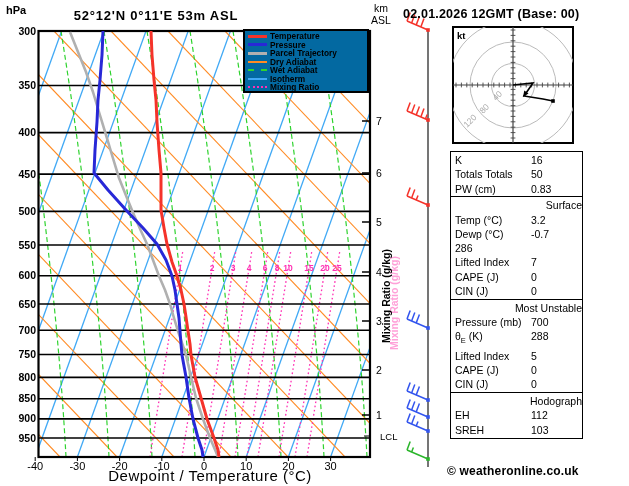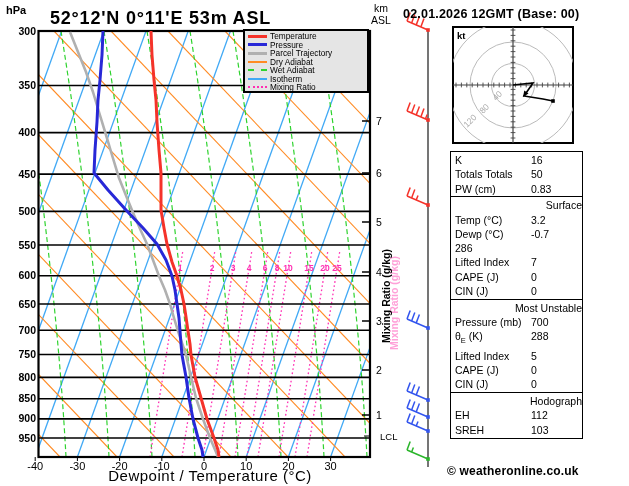--- a/index.html
+++ b/index.html
@@ -1,26 +1,26 @@
 <!DOCTYPE html>
 <html><head>
 <meta charset="utf-8">
 <style>
   html,body{margin:0;padding:0;background:#fff;}
   #app{position:relative;width:629px;height:486px;background:#fff;overflow:hidden;
        font-family:"Liberation Sans",sans-serif;color:#000;}
   .abs{position:absolute;}
-  #station-title{left:50px;top:8px;width:212px;text-align:center;font-size:18px;font-weight:bold;letter-spacing:0.8px;white-space:nowrap;}
+  #station-title{left:50px;top:8px;width:212px;text-align:center;font-size:13px;font-weight:bold;letter-spacing:0.8px;white-space:nowrap;}
   #hpa-label{left:6px;top:4px;font-size:11px;font-weight:bold;}
   #km-label{left:366px;top:2px;width:30px;text-align:center;font-size:10.5px;line-height:12px;}
   #datetime{left:403px;top:7px;width:224px;font-size:12.5px;font-weight:bold;letter-spacing:0.2px;white-space:nowrap;}
   #xaxis-title{left:60px;top:467px;width:300px;text-align:center;font-size:15px;letter-spacing:0.5px;}
   #footer-credit{left:447px;top:464px;font-size:12px;font-weight:bold;letter-spacing:0.2px;}
-  #legend{left:243px;top:29px;width:126px;height:64px;border:2px solid #000;background:#e5e5e5;
-          box-sizing:border-box;padding:1px 0 0 3px;z-index:5;}
+  #legend{left:243px;top:29px;width:126px;height:64px;border:2px solid #000;background:#0369a1;
+          box-sizing:border-box;padding:1px 0 0 3px;z-index:5;font-weight:bold;}
   .lrow{display:flex;align-items:center;height:8.5px;}
   .lline{width:19px;margin-right:3px;border-top-style:solid;}
   .ltext{font-size:8.3px;line-height:8.5px;white-space:nowrap;}
   #datatable{left:450px;top:151px;width:133px;font-size:10.5px;z-index:5;}
   .tsec{border:1.6px solid #000;background:#fff;padding:1px 0;}
   .tsec + .tsec{margin-top:-1.6px;}
   .thead{text-align:right;line-height:14.3px;white-space:nowrap;}
   .trow{display:flex;padding:0 4px;line-height:14.3px;}
   .tlabel{flex:0 0 76px;white-space:nowrap;}
   .tval{flex:1;text-align:left;white-space:nowrap;}

